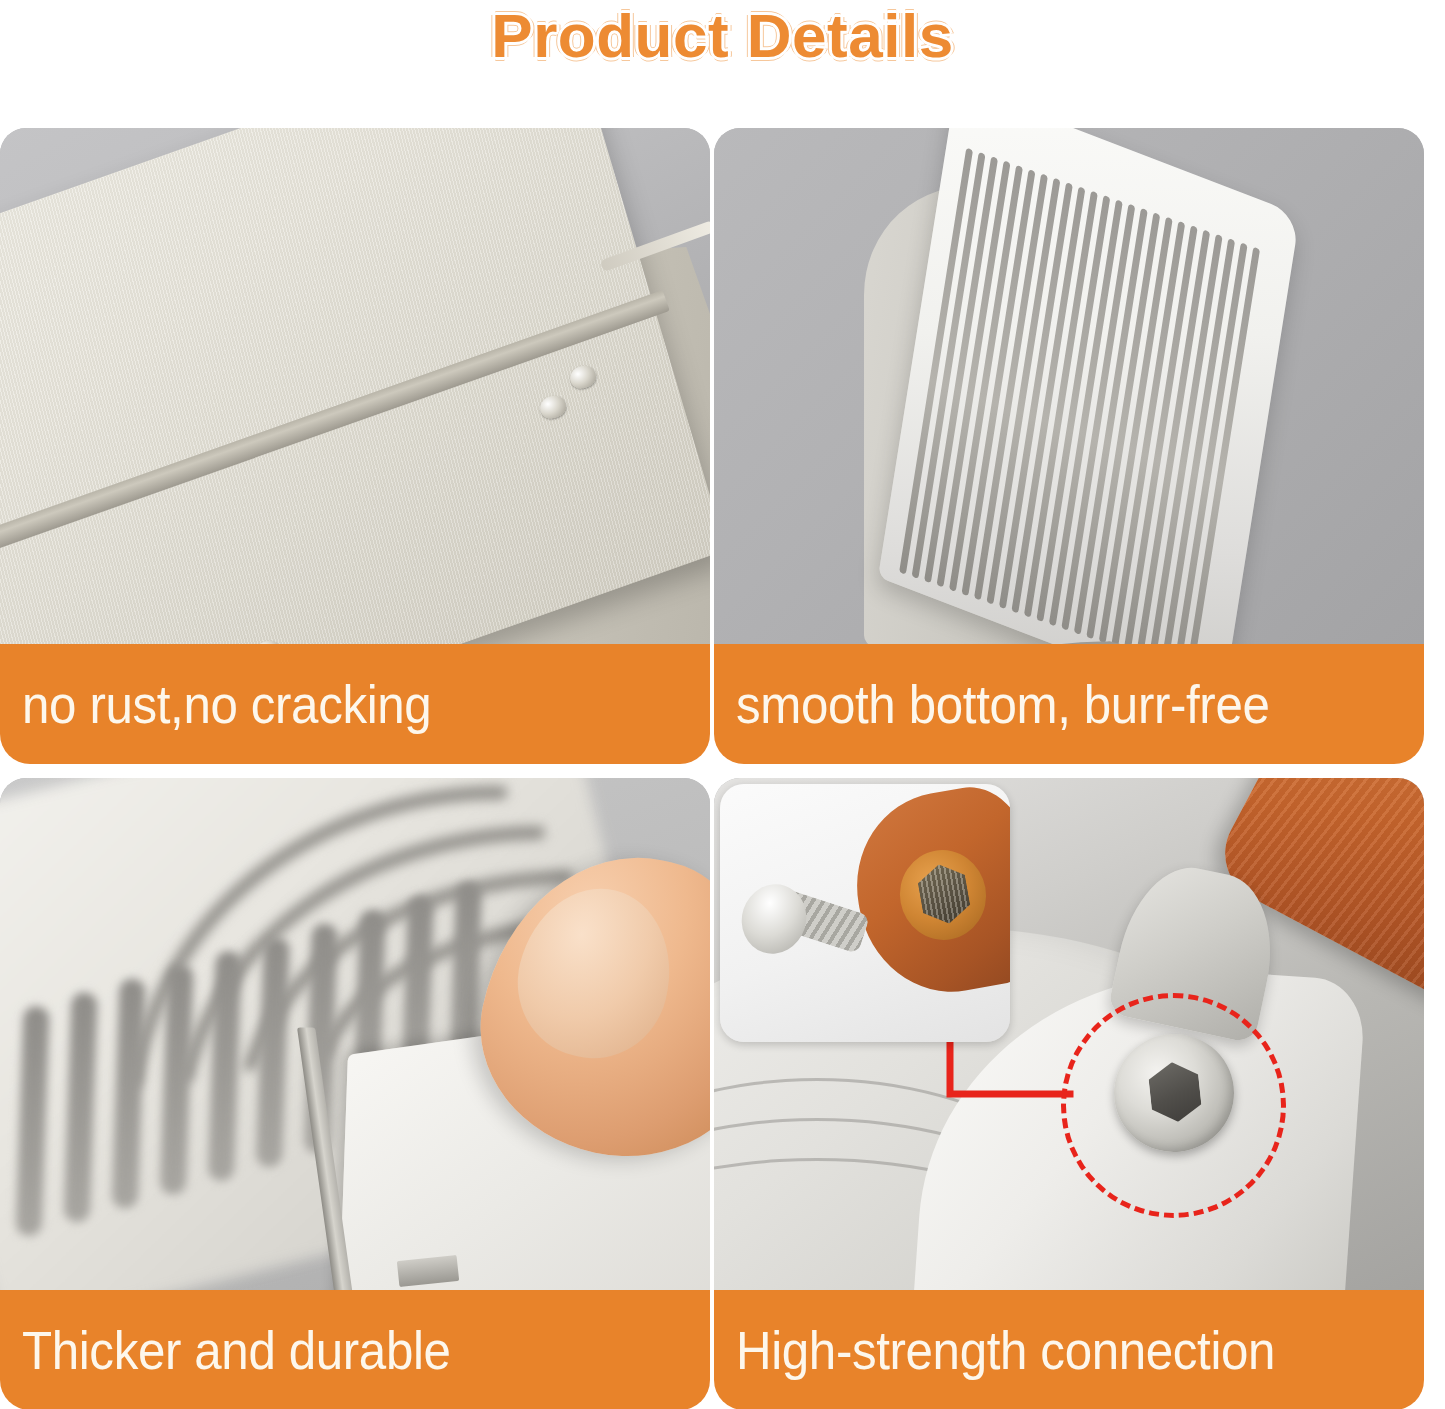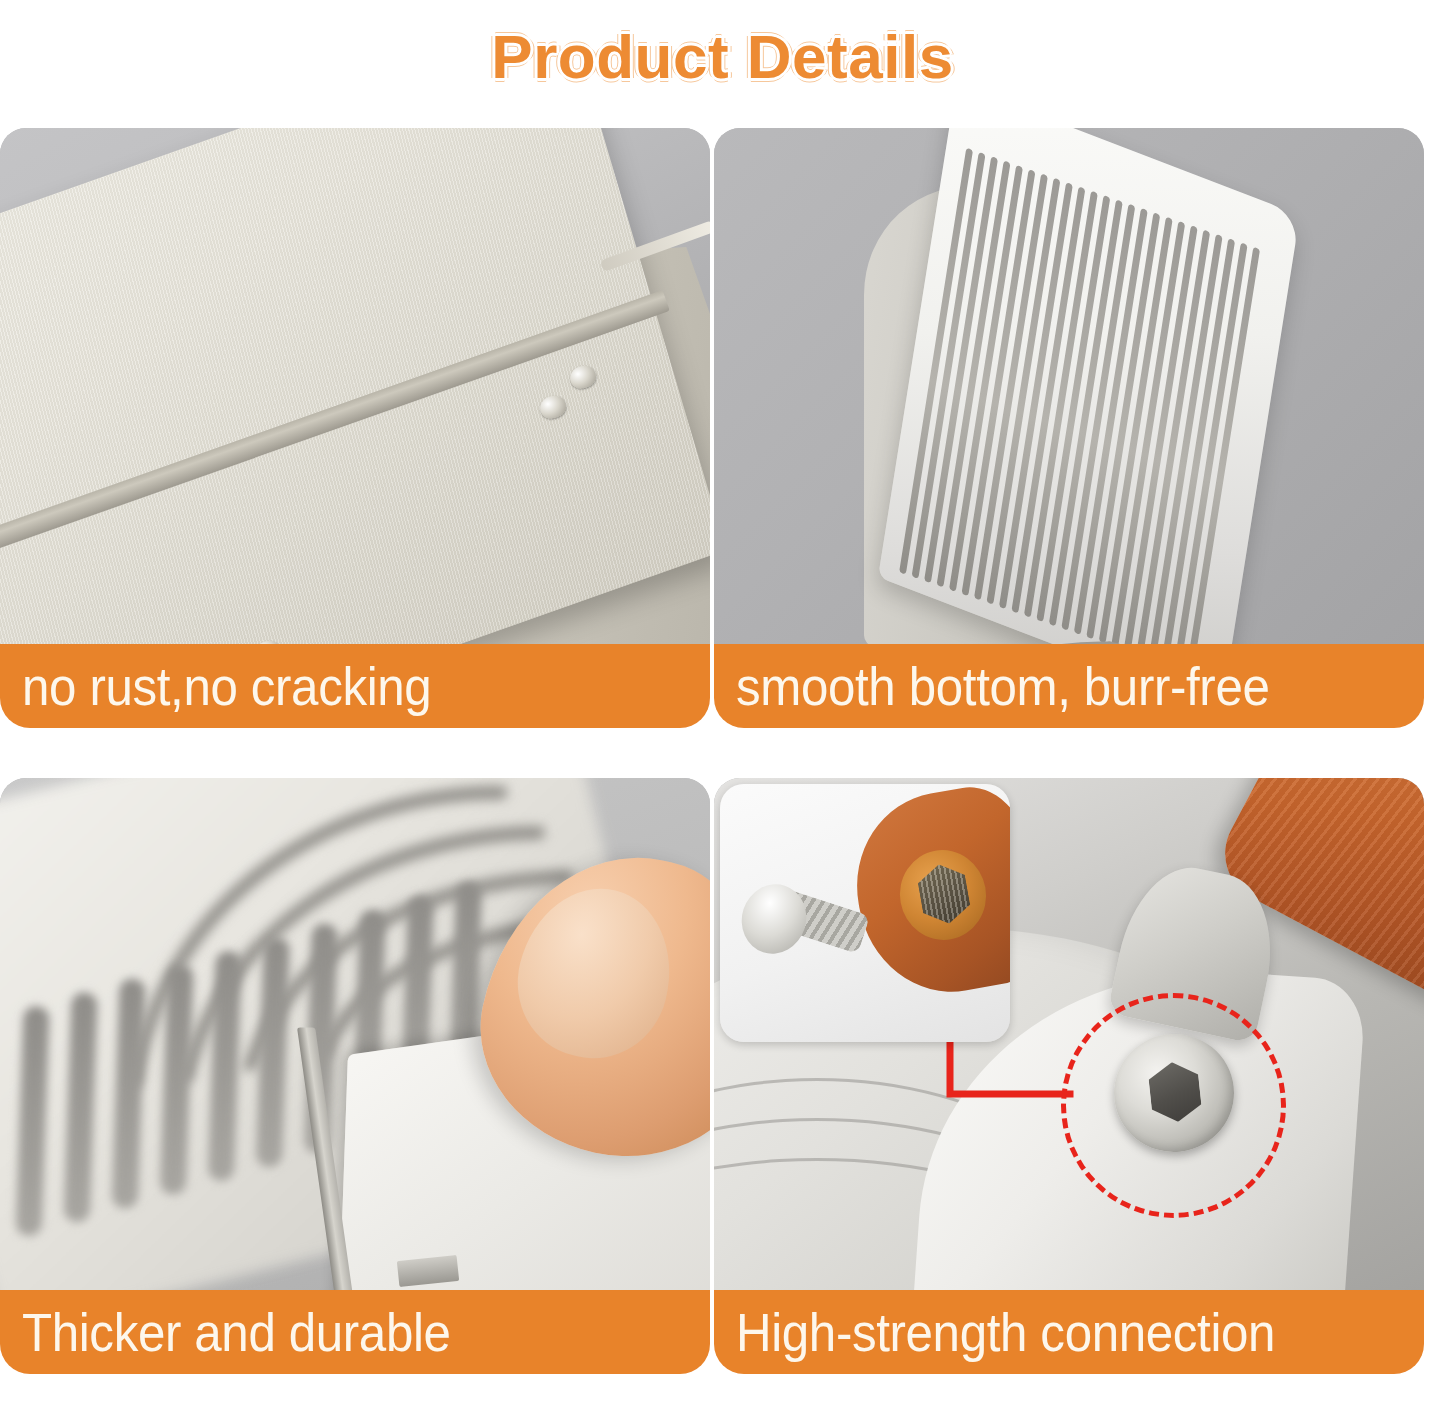--- a/index.html
+++ b/index.html
@@ -13,21 +13,21 @@
     font-family: "Liberation Sans", sans-serif;
     overflow: hidden;
     position: relative;
   }
 
   
   .title-wrap {
     width: 1445px;
     height: 112px;
     display: flex;
-    align-items: center;
+    align-items: flex-start;
     justify-content: center;
   }
   .title {
     font-family: "Liberation Sans", sans-serif;
     font-weight: bold;
     font-size: 62px;
     letter-spacing: 0.5px;
     color: #ED8B33;
     -webkit-text-stroke: 1.5px #F3B680;
     paint-order: stroke fill;
@@ -58,21 +58,21 @@
     width: 710px;
     height: 516px;
     border-radius: 26px 26px 0 0;
     overflow: hidden;
     background: #b4b4b6;
   }
   .r-bottom .photo { height: 512px; }
 
   .caption {
     width: 710px;
-    height: 84px;
+    height: 120px;
     background: #E8832A;
     border-radius: 0 0 30px 30px;
     display: flex;
     align-items: center;
     box-sizing: border-box;
     padding-left: 22px;
   }
   .caption-text {
     color: #FDF7EC;
     font-family: "Liberation Sans", sans-serif;

